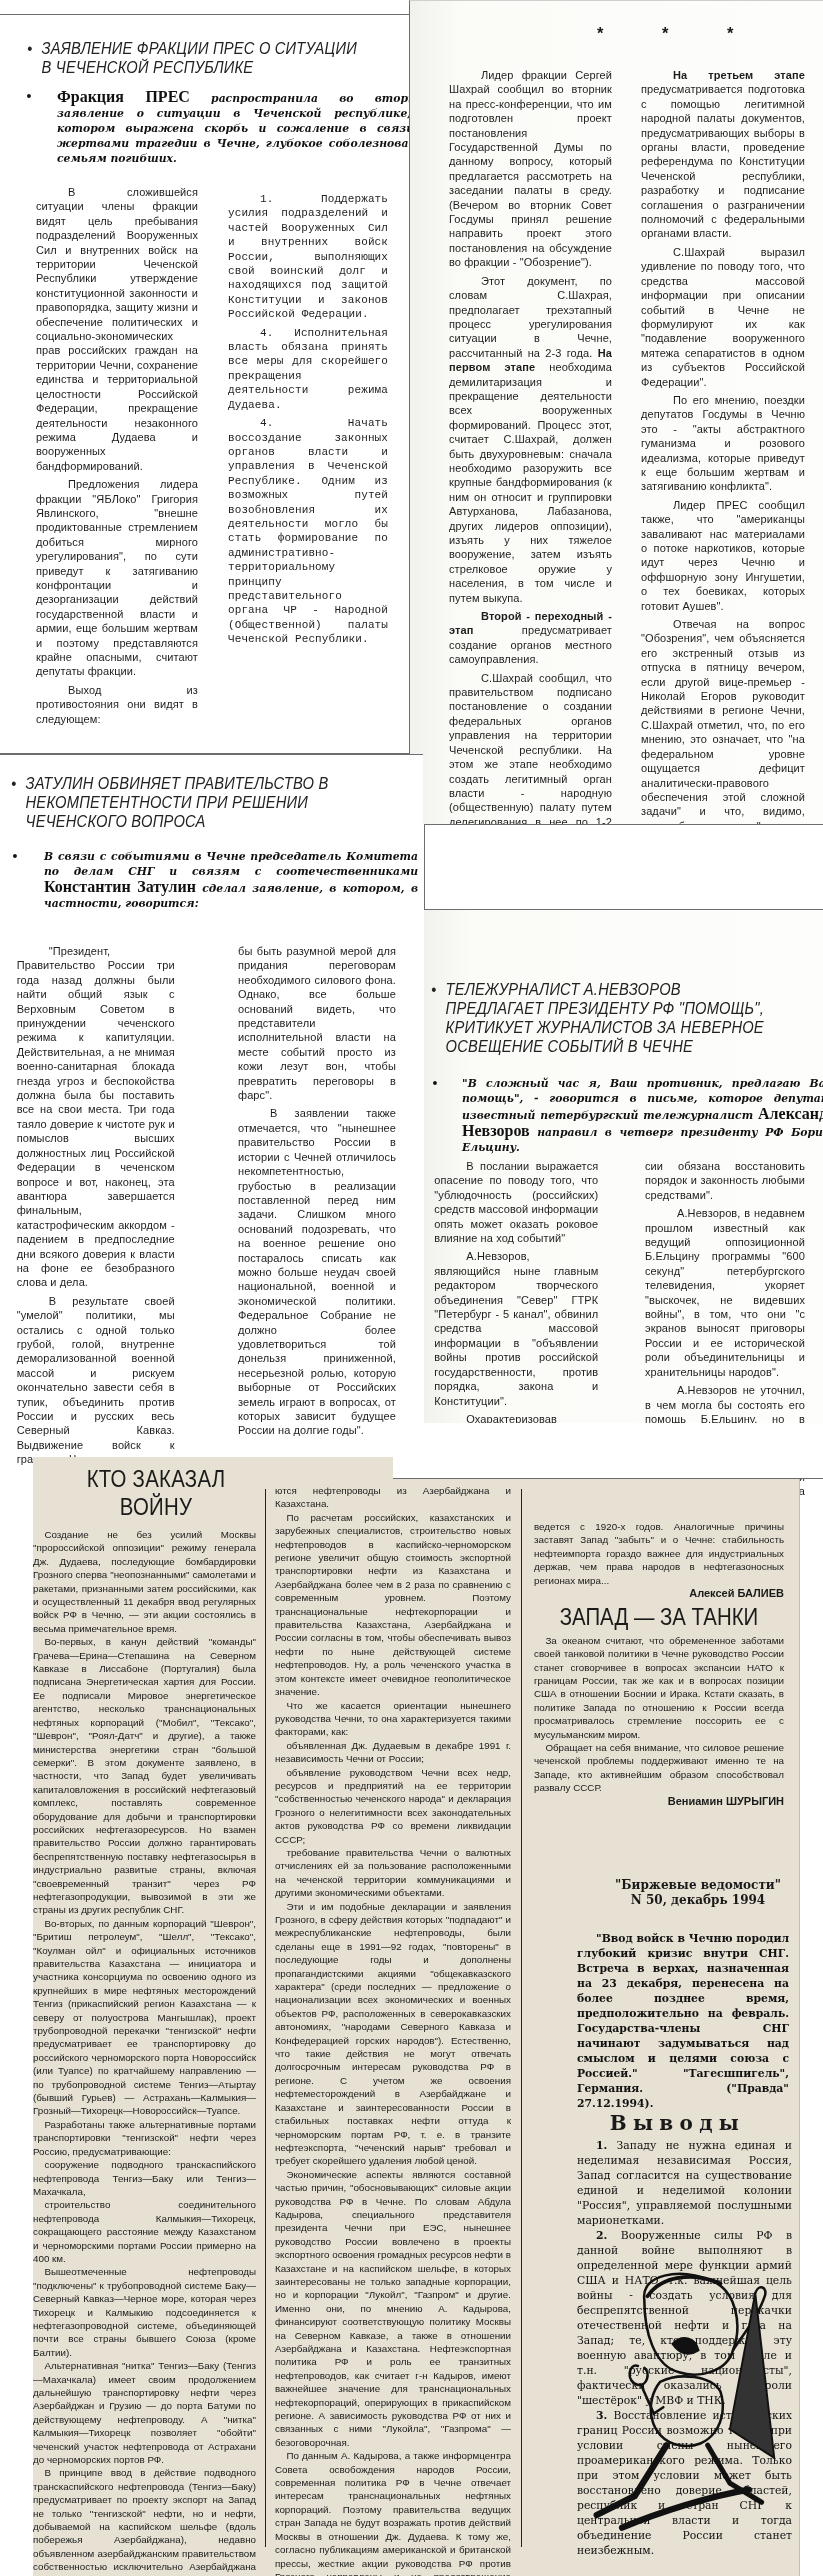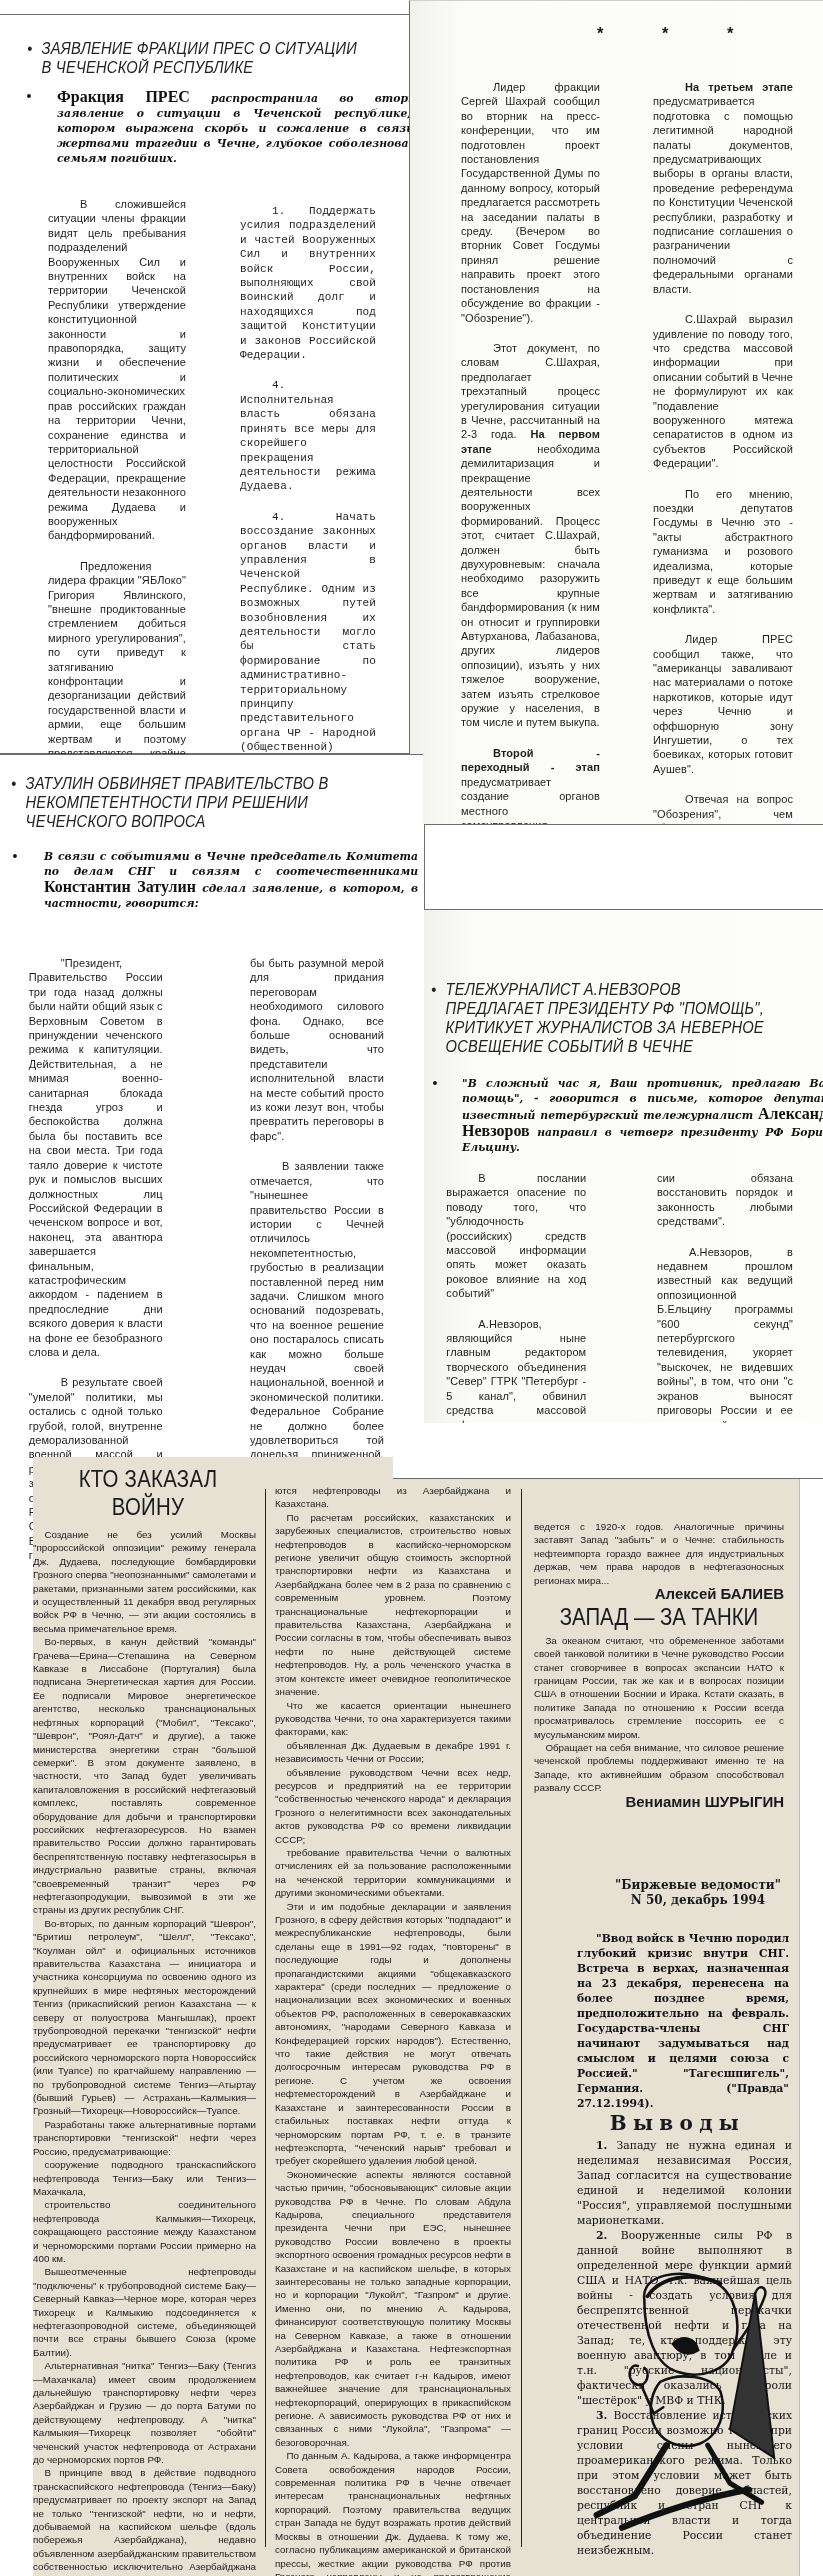--- a/index.html
+++ b/index.html
@@ -15,33 +15,33 @@
   .headline{font-family:"Liberation Sans",sans-serif;font-style:italic;font-weight:400;
             font-size:16px;line-height:19px;letter-spacing:0.2px;color:#222;
             padding-left:18px;position:relative;text-transform:uppercase;transform:scaleX(0.92);transform-origin:left;}
   .bullet{position:absolute;left:2.5px;top:0;font-style:normal;}
   .lead{font-family:"DejaVu Serif",serif;font-style:italic;font-weight:700;font-size:10.8px;
         line-height:15px;padding-left:57px;position:relative;text-align:justify;color:#111;}
   .lead .bullet{left:2.5px;}
   .lead .name{font-style:normal;font-family:"Liberation Serif",serif;font-size:16px;}
   .col{position:absolute;font-family:"Liberation Sans",sans-serif;font-size:11px;line-height:14.4px;
        text-align:justify;color:#1d1d1d;letter-spacing:0.1px;}
-  .col p{margin:16px;text-indent:32px;}
+  .col p{margin:4px;text-indent:32px;}
   .col p.ni{text-indent:0;}
   .narrow{font-stretch:condensed;}
   .col b{font-weight:700;}
   .stars{position:absolute;font-size:16.5px;letter-spacing:27px;font-weight:700;}
 
   
   .np{font-family:"Liberation Sans",sans-serif;font-size:9.8px;line-height:13.4px;color:#1a1a1a;text-align:justify;}
   .np p{margin:0;text-indent:11.4px;}
   .np p.ni{text-indent:0;}
   .np-title{font-family:"Liberation Sans",sans-serif;font-weight:400;font-size:24px;line-height:28px;text-align:center;letter-spacing:0.3px;transform:scaleX(0.85);}
   .np-title2{font-family:"Liberation Sans",sans-serif;font-size:24px;line-height:27px;text-align:center;transform:scaleX(0.85);}
-  .sig{text-align:right;font-weight:700;font-size:15px;}
+  .sig{text-align:right;font-weight:700;font-size:11px;}
   .serif-block{font-family:"DejaVu Serif",serif;font-size:10.8px;line-height:15px;text-align:justify;color:#111;}
   .serif-block p{margin:0;text-indent:19px;}
   .vyv{font-family:"DejaVu Serif",serif;font-weight:700;font-size:20px;letter-spacing:6.3px;text-align:center;}
   .src{font-family:"DejaVu Serif",serif;font-weight:700;font-size:12px;line-height:15px;text-align:center;}
   .vline{position:absolute;width:0;border-left:1.3px solid #222;}
 </style>
 </head>
 <body>
 
 <div class="clip white rule-r rule-b" style="left:0;top:0;width:409px;height:754px;border-right:none;">
@@ -121,21 +121,21 @@
     <p class="ni">сии обязана восстановить порядок и законность любыми средствами".</p>
     <p>А.Невзоров, в недавнем прошлом известный как ведущий оппозиционной Б.Ельцину программы "600 секунд" петербургского телевидения, укоряет "выскочек, не видевших войны", в том, что они "с экранов выносят приговоры России и ее исторической роли объединительницы и хранительницы народов".</p>
     <p>А.Невзоров не уточнил, в чем могла бы состоять его помощь Б.Ельцину, но в заключение послания подчеркнул, что предлагает эту помощь "лишь на тот период, когда под угрозой находится целостность и сила Отечества".</p>
   </div>
 </div>
 
 <div class="clip paper" style="left:33px;top:1457px;width:767px;height:1119px;border-right:1px solid #bdbdbd;">
   <div class="vline" style="left:232px;top:32px;height:1058px;"></div>
   <div class="vline" style="left:488px;top:32px;height:1058px;"></div>
 
-  <div style="position:absolute;left:4px;top:7.6px;width:222px;">
+  <div style="position:absolute;left:12px;top:7.6px;width:222px;">
     <div class="np-title">КТО ЗАКАЗАЛ</div>
     <div class="np-title">ВОЙНУ</div>
   </div>
   <div class="np" style="position:absolute;left:0;top:71px;width:223px;">
     <p>Создание не без усилий Москвы "пророссийской оппозиции" режиму генерала Дж. Дудаева, последующие бомбардировки Грозного сперва "неопознанными" самолетами и ракетами, признанными затем российскими, как и осуществленный 11 декабря ввод регулярных войск РФ в Чечню, — эти акции состоялись в весьма примечательное время.</p>
     <p>Во-первых, в канун действий "команды" Грачева—Ерина—Степашина на Северном Кавказе в Лиссабоне (Португалия) была подписана Энергетическая хартия для России. Ее подписали Мировое энергетическое агентство, несколько транснациональных нефтяных корпораций ("Мобил", "Тексако", "Шеврон", "Роял-Датч" и другие), а также министерства энергетики стран "большой семерки". В этом документе заявлено, в частности, что Запад будет увеличивать капиталовложения в российский нефтегазовый комплекс, поставлять современное оборудование для добычи и транспортировки российских нефтегазоресурсов. Но взамен правительство России должно гарантировать беспрепятственную поставку нефтегазосырья в индустриально развитые страны, включая "своевременный транзит" через РФ нефтегазопродукции, вывозимой в эти же страны из других республик СНГ.</p>
     <p>Во-вторых, по данным корпораций "Шеврон", "Бритиш петролеум", "Шелл", "Тексако", "Коулман ойл" и официальных источников правительства Казахстана — инициатора и участника консорциума по освоению одного из крупнейших в мире нефтяных месторождений Тенгиз (прикаспийский регион Казахстана — к северу от полуострова Мангышлак), проект трубопроводной перекачки "тенгизской" нефти предусматривает ее транспортировку до российского черноморского порта Новороссийск (или Туапсе) по кратчайшему направлению — по трубопроводной системе Тенгиз—Атыртау (бывший Гурьев) — Астрахань—Калмыкия—Грозный—Тихорецк—Новороссийск—Туапсе.</p>
     <p>Разработаны также альтернативные портами транспортировки "тенгизской" нефти через Россию, предусматривающие:</p>
     <p>сооружение подводного транскаспийского нефтепровода Тенгиз—Баку или Тенгиз—Махачкала,</p>
     <p>строительство соединительного нефтепровода Калмыкия—Тихорецк, сокращающего расстояние между Казахстаном и черноморскими портами России примерно на 400 км.</p>

